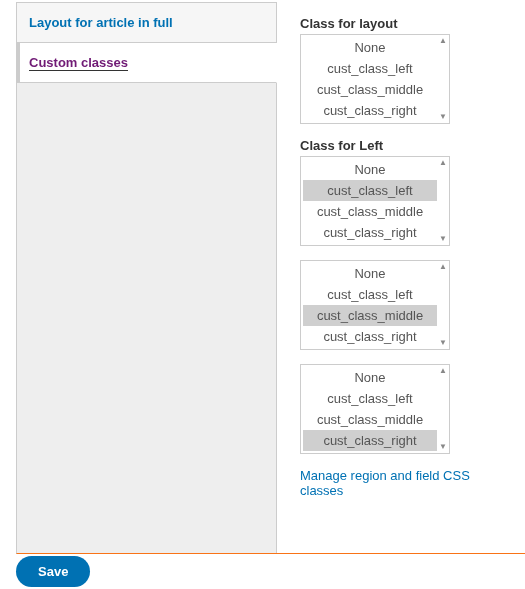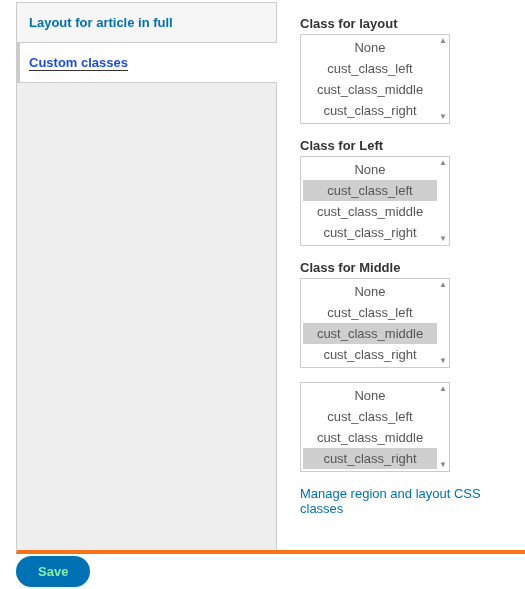--- a/index.html
+++ b/index.html
@@ -14,21 +14,21 @@
     height: 589px;
     position: relative;
   }
   .panel {
     position: absolute;
     left: 16px;
     top: 2px;
     right: 0;
     height: 552px;
     border-left: 1px solid #ccc;
-    border-bottom: 4px solid #f97316;
+    border-bottom: 1px solid #f97316;
     display: flex;
   }
   .tabs {
     width: 260px;
     background: #eeeeee;
     display: flex;
     flex-direction: column;
   }
   .tab {
     display: block;
@@ -39,21 +39,21 @@
     background: #f6f6f6;
     color: #0071b3;
     font-weight: bold;
     font-size: 13px;
     cursor: pointer;
     text-decoration: none;
   }
   .tab + .tab { border-top: none; }
   .tab.active {
     background: #fff;
-    color: #1d4ed8;
+    color: #701a75;
     border-right: 1px solid #fff;
     border-left: 3px solid #ccc;
     padding-left: 9px;
   }
   .tab.active span { border-bottom: 1px solid #333; }
   .tabs-fill { flex: 1; border-right: 1px solid #ccc; }
   .content {
     flex: 1;
     padding: 14px 16px 10px 16px;
     overflow: hidden;
@@ -104,21 +104,21 @@
     font-size: 13px;
     cursor: pointer;
   }
   .save-row {
     position: absolute;
     left: 16px;
     bottom: 2px;
   }
   .save-btn {
     background: #0071b3;
-    color: #86efac;
+    color: #ffffff;
     border: none;
     border-radius: 18px;
     padding: 8px 22px;
     font-weight: bold;
     font-size: 13px;
     cursor: pointer;
     font-family: inherit;
     text-align: center;
   }
 </style>
@@ -153,21 +153,20 @@
           <span class="scroll-up">▲</span>
           <span class="scroll-down">▼</span>
         <div class="opt">None</div>
             <div class="opt selected">cust_class_left</div>
             <div class="opt">cust_class_middle</div>
             <div class="opt">cust_class_right</div>
           </div>
       </div>
 
       <div class="form-item">
-        <label>Class for Middle</label>
         <div class="listbox">
           <span class="scroll-up">▲</span>
           <span class="scroll-down">▼</span>
         <div class="opt">None</div>
             <div class="opt">cust_class_left</div>
             <div class="opt selected">cust_class_middle</div>
             <div class="opt">cust_class_right</div>
           </div>
       </div>
 
@@ -175,20 +174,20 @@
         <div class="listbox">
           <span class="scroll-up">▲</span>
           <span class="scroll-down">▼</span>
         <div class="opt">None</div>
             <div class="opt">cust_class_left</div>
             <div class="opt">cust_class_middle</div>
             <div class="opt selected">cust_class_right</div>
           </div>
       </div>
 
-      <a class="manage-link">Manage region and layout CSS classes</a>
+      <a class="manage-link">Manage region and field CSS classes</a>
     </div>
   </div>
 
   <div class="save-row">
     <button class="save-btn">Save</button>
   </div>
 </div>
 
 </body></html>

